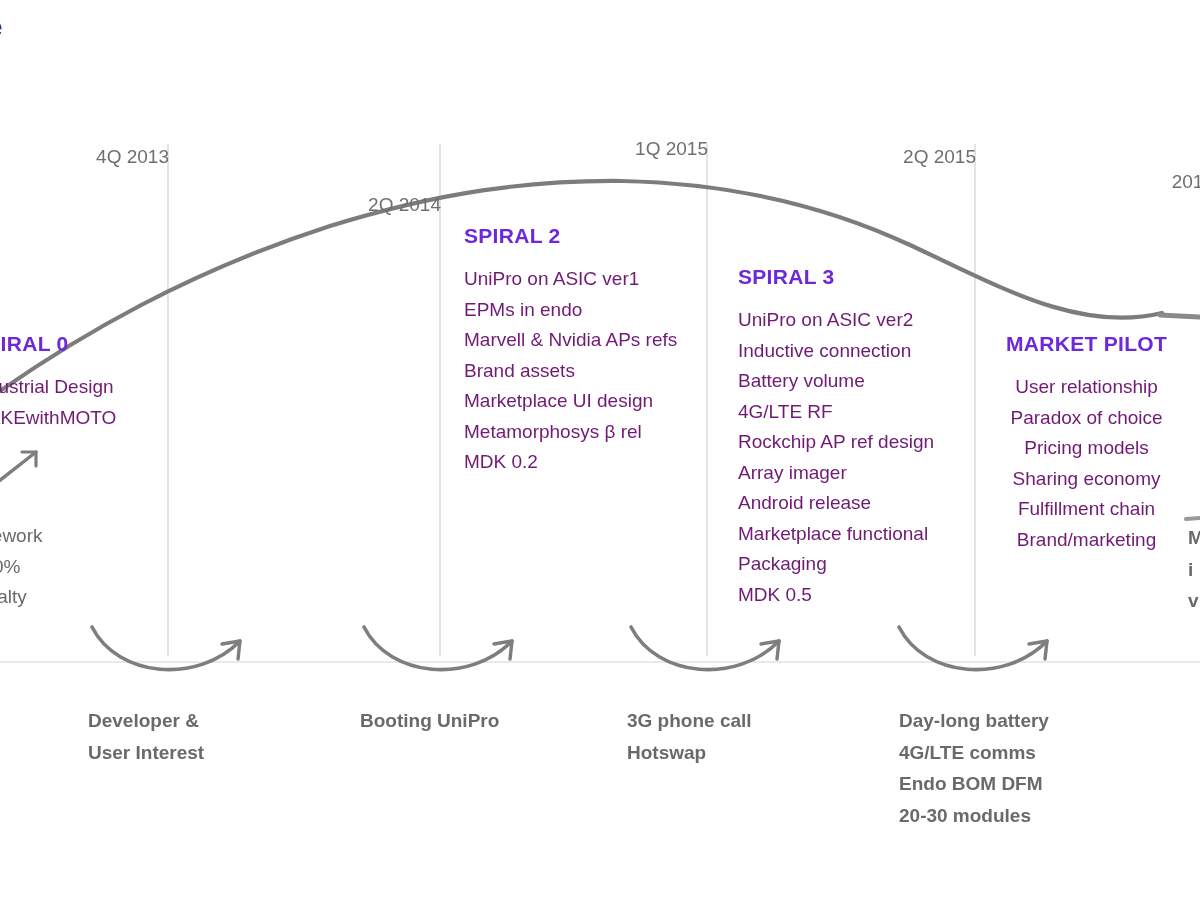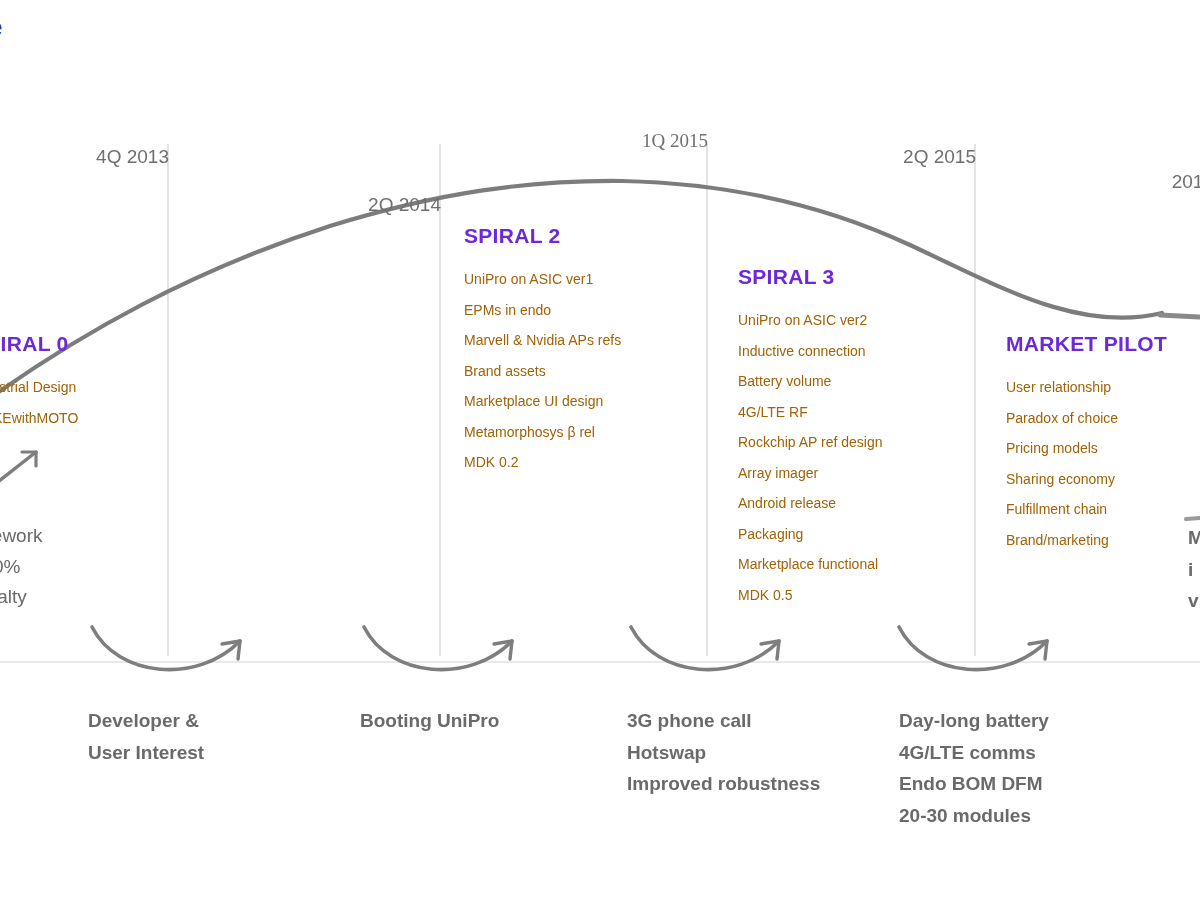--- a/index.html
+++ b/index.html
@@ -32,21 +32,21 @@
     padding-left:14px;
   }
 
   .col{position:absolute;white-space:nowrap;}
   .col .ctitle{
     font-size:21px;font-weight:700;color:#6d28d9;
     letter-spacing:.3px;
     margin-bottom:16px;
   }
   .col .citem{
-    font-size:14px;color:#a16207;
+    font-size:19px;color:#701a75;
     line-height:30.5px;
     white-space:nowrap;
   }
 
   .note{position:absolute;white-space:nowrap;}
   .note .nitem{font-size:19px;color:#6a6a6a;line-height:30.5px;white-space:nowrap;}
 
   .mile{position:absolute;white-space:nowrap;}
   .mile .mitem{
     font-size:19px;font-weight:700;color:#6a6a6a;
@@ -110,21 +110,21 @@
       </g>
     </g>
 
     <g stroke="#9a9a9a" stroke-width="4" stroke-linecap="round">
       <line x1="1186" y1="519" x2="1200" y2="518"></line>
     </g>
   </svg>
 
   <div class="qlabel" style="left:0px; top:146px; width:155px;">4Q 2013</div>
   <div class="qlabel" style="left:272px; top:146px; width:155px;margin-top:48px;">2Q 2014</div>
-  <div class="qlabel" style="left:539px; top:130px; width:155px;font-family:Liberation Serif, serif;">1Q 2015</div>
+  <div class="qlabel" style="left:539px; top:138px; width:155px;">1Q 2015</div>
   <div class="qlabel" style="left:807px; top:146px; width:155px;">2Q 2015</div>
   <div class="qlabel" style="left:1075px; top:146px; width:125px;margin-top:25px;">2015</div>
 
   <div class="col" style="left:-28px; top:332px;">
     <div class="ctitle">SPIRAL 0</div>
     <div class="citem">Industrial Design</div>
     <div class="citem">MAKEwithMOTO</div>
   </div>
 
   <div class="note" style="left:-24px; top:521px;">
@@ -147,26 +147,26 @@
 
   <div class="col" style="left:738px; top:265px;">
     <div class="ctitle">SPIRAL 3</div>
     <div class="citem">UniPro on ASIC ver2</div>
     <div class="citem">Inductive connection</div>
     <div class="citem">Battery volume</div>
     <div class="citem">4G/LTE RF</div>
     <div class="citem">Rockchip AP ref design</div>
     <div class="citem">Array imager</div>
     <div class="citem">Android release</div>
+    <div class="citem">Marketplace functional</div>
     <div class="citem">Packaging</div>
-    <div class="citem">Marketplace functional</div>
     <div class="citem">MDK 0.5</div>
   </div>
 
-  <div class="col" style="left:1006px; top:332px;">
+  <div class="col" style="left:1006px; top:332px;text-align:center;">
     <div class="ctitle">MARKET PILOT</div>
     <div class="citem">User relationship</div>
     <div class="citem">Paradox of choice</div>
     <div class="citem">Pricing models</div>
     <div class="citem">Sharing economy</div>
     <div class="citem">Fulfillment chain</div>
     <div class="citem">Brand/marketing</div>
   </div>
 
   <div class="redge" style="left:1188px; top:522px;">
@@ -180,21 +180,20 @@
     <div class="mitem">User Interest</div>
   </div>
 
   <div class="mile" style="left:360px; top:705px;">
     <div class="mitem">Booting UniPro</div>
   </div>
 
   <div class="mile" style="left:627px; top:705px;">
     <div class="mitem">3G phone call</div>
     <div class="mitem">Hotswap</div>
-    <div class="mitem">Improved robustness</div>
   </div>
 
   <div class="mile" style="left:899px; top:705px;">
     <div class="mitem">Day-long battery</div>
     <div class="mitem">4G/LTE comms</div>
     <div class="mitem">Endo BOM DFM</div>
     <div class="mitem">20-30 modules</div>
   </div>
 
 </div>

